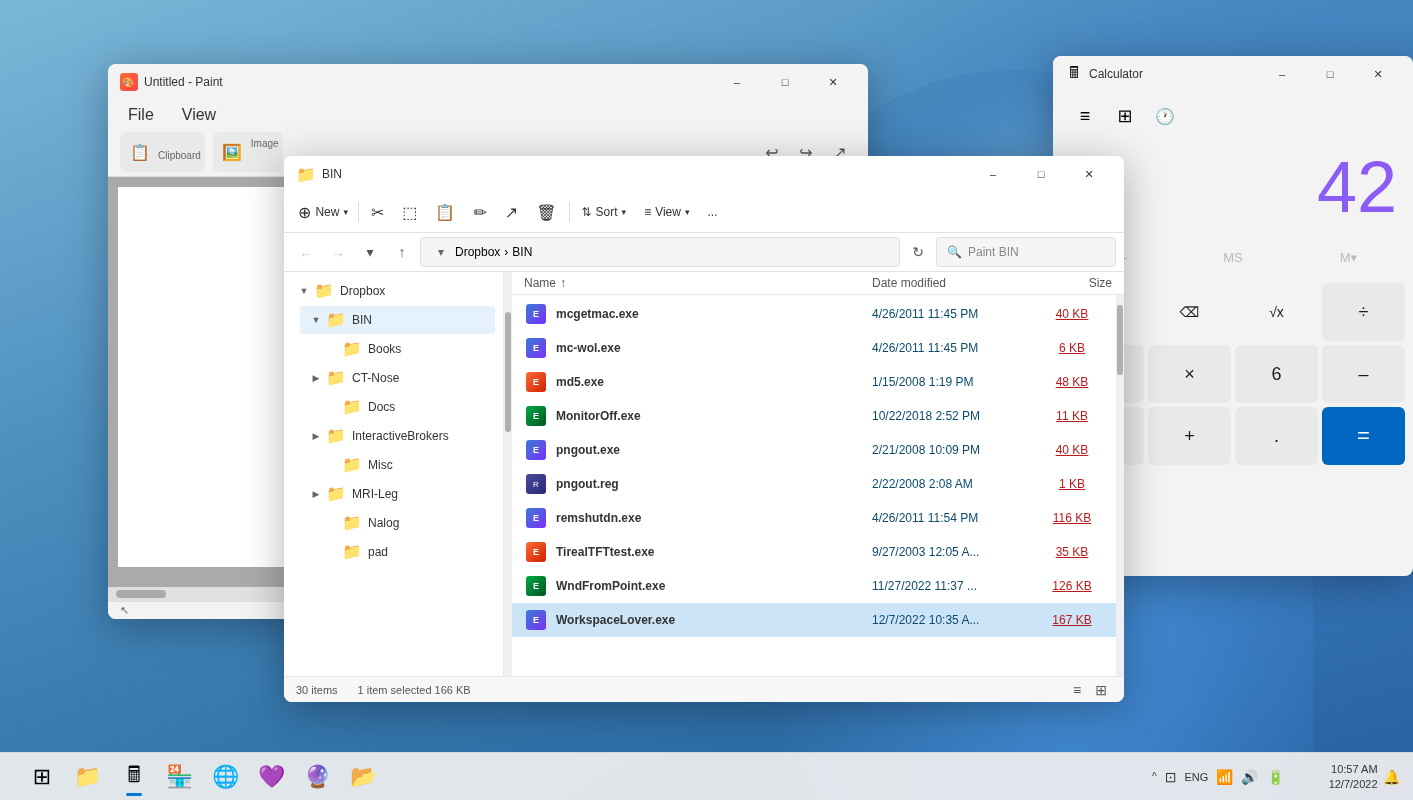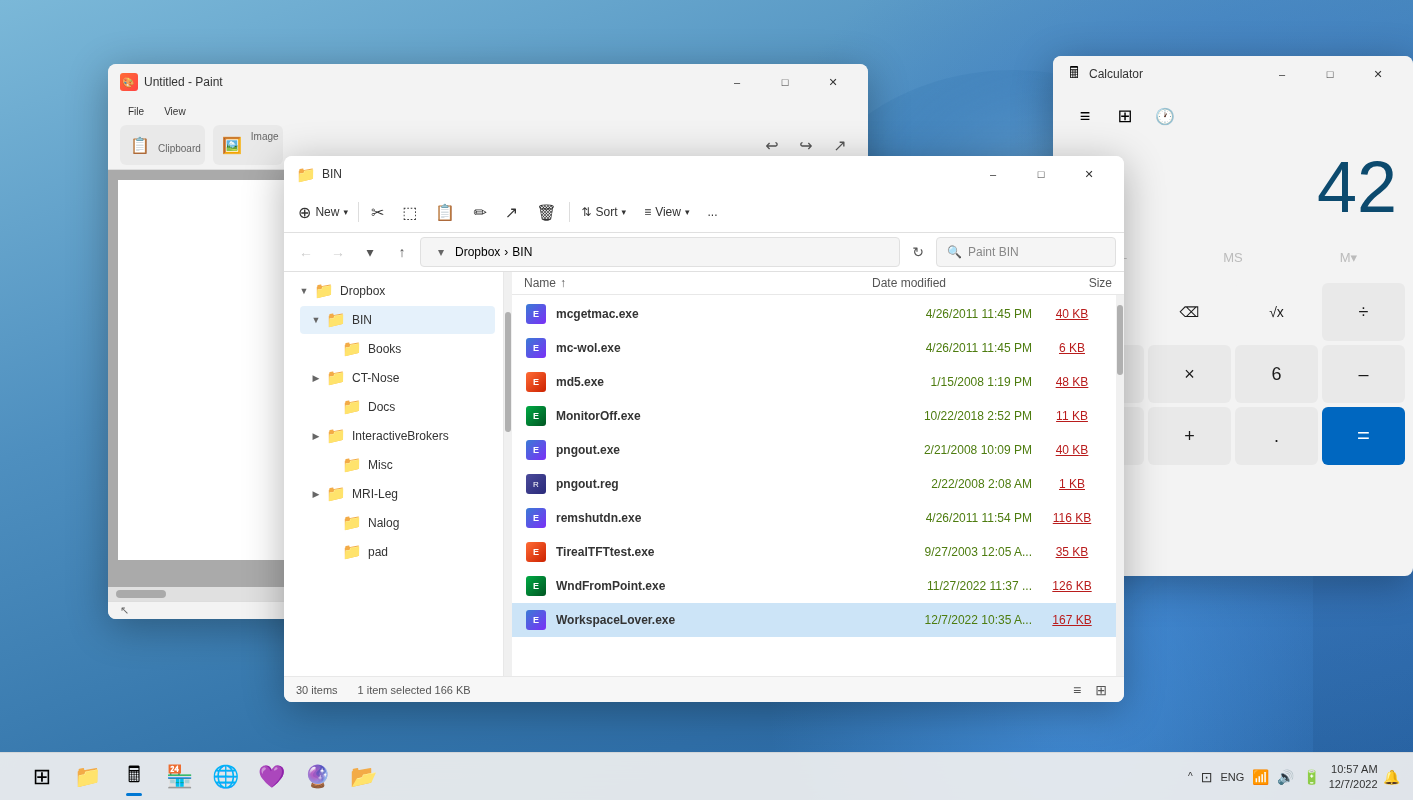--- a/index.html
+++ b/index.html
@@ -68,20 +68,21 @@
     .taskbar-right {
       display: flex;
       align-items: center;
       gap: 6px;
       font-size: 11px;
       color: #333;
     }
     .taskbar-time {
       text-align: right;
       line-height: 1.3;
+      margin-left: 36px;
     }
     .taskbar-systray {
       display: flex; align-items: center; gap: 4px;
     }
     .tray-icon {
       font-size: 14px;
       cursor: pointer;
       padding: 2px;
     }
 
@@ -140,22 +141,22 @@
       display: flex; align-items: center; justify-content: center;
       font-size: 10px; color: white;
     }
     .paint-ribbon {
       background: #f3f3f3;
       border-bottom: 1px solid #ddd;
       padding: 4px 12px;
     }
     .paint-menu {
       display: flex;
-      gap: 4px;
-      font-size: 10px;
+      gap: 12px;
+      font-size: 16px;
       color: #333;
       margin-bottom: 6px;
     }
     .paint-menu-item {
       padding: 2px 8px;
       cursor: pointer;
       border-radius: 3px;
     }
     .paint-toolbar {
       display: flex;
@@ -364,22 +365,21 @@
       margin-right: 8px;
       flex-shrink: 0;
       display: flex; align-items: center; justify-content: center;
     }
     .file-item .file-name {
       flex: 1;
       font-weight: bold;
     }
     .file-item .file-date {
       width: 160px;
-      color: #4d7c0f;
-      text-align: right;
+      color: #0c4a6e;
     }
     .file-item .file-size {
       width: 80px;
       text-align: center;
       color: #b91c1c;
       text-decoration: underline;
     }
     .explorer-statusbar {
       height: 26px;
       border-top: 1px solid #e8e8e8;
@@ -452,21 +452,21 @@
       font-size: 16px;
       display: flex; align-items: center; justify-content: center;
     }
     .calc-display {
       padding: 8px 16px;
       text-align: right;
     }
     .calc-result {
       font-size: 72px;
       font-weight: 300;
-      color: #0c4a6e;
+      color: #8b5cf6;
       line-height: 1.1;
     }
     .calc-memory-row {
       display: flex;
       gap: 2px;
       padding: 4px 8px;
     }
     .mem-btn {
       flex: 1;
       height: 36px;

